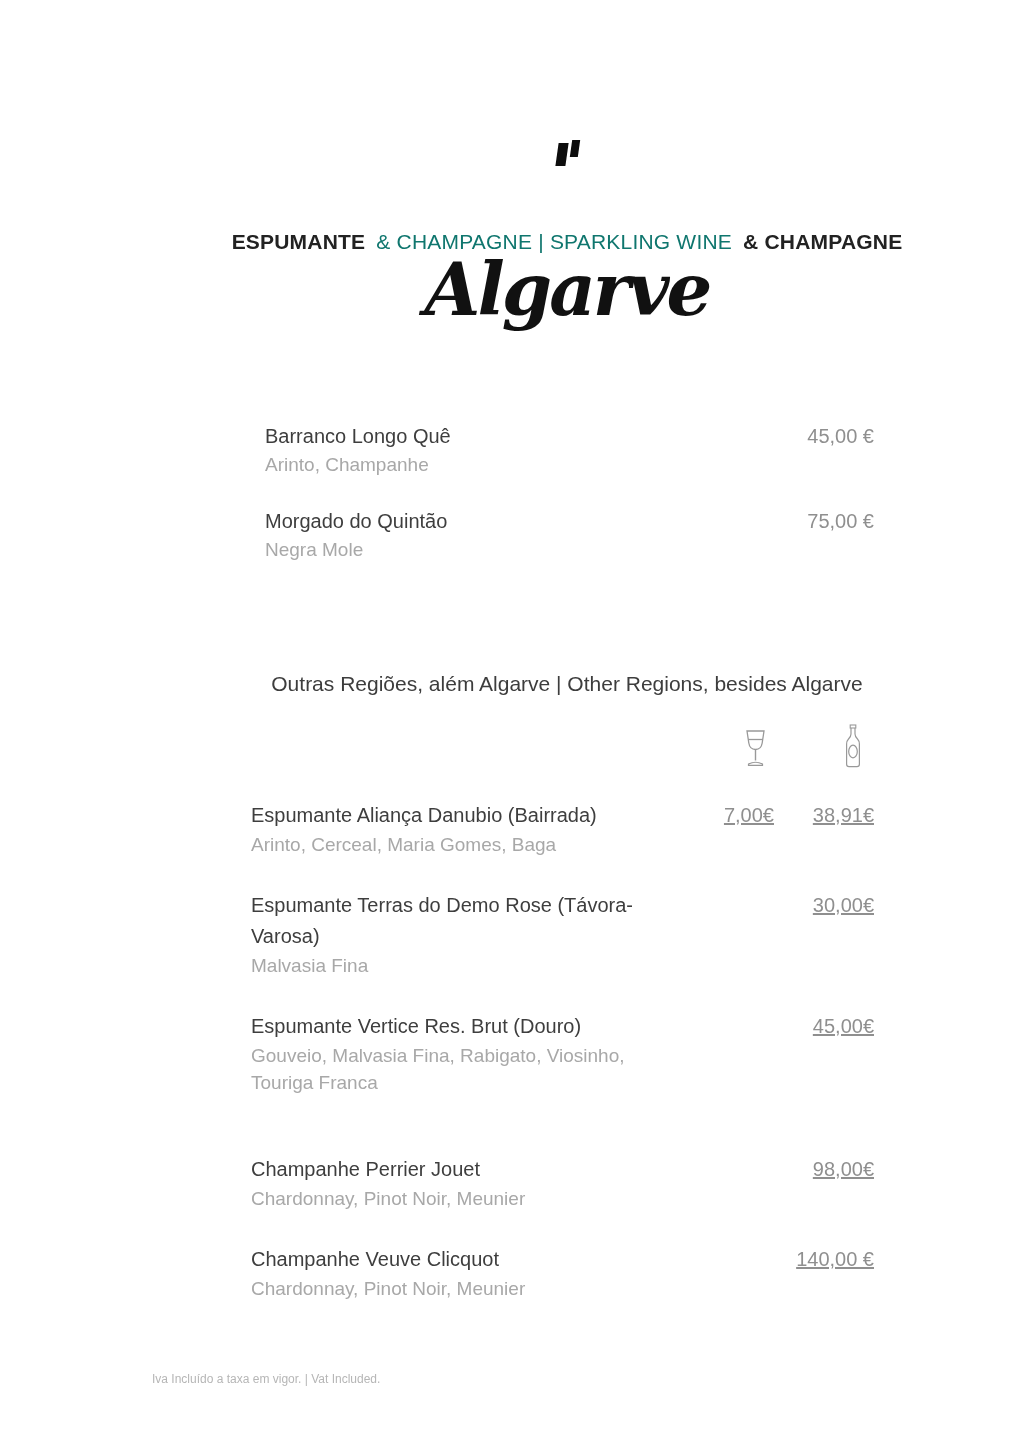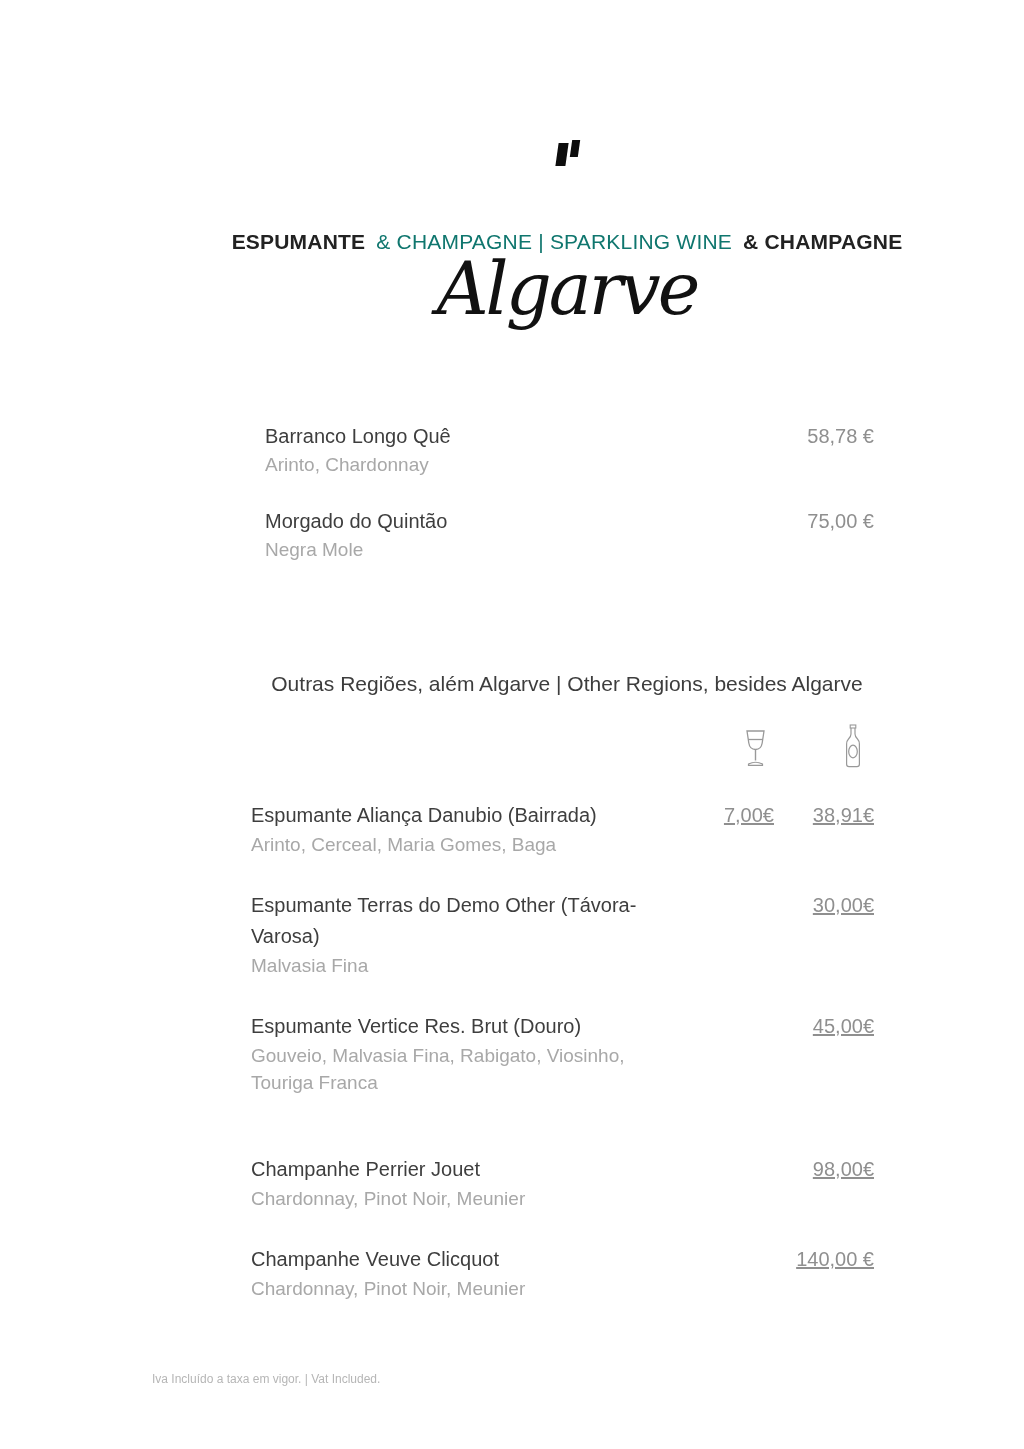--- a/index.html
+++ b/index.html
@@ -27,21 +27,21 @@
     white-space: nowrap;
   }
   .hdr-bold  { font-weight: 700; color: #222222; }
   .hdr-light { font-weight: 400; color: #0f766e; margin: 4px 5px; }
 
   
   .region-title {
     position: absolute; top: 250px; left: 152px; width: 830px;
     text-align: center;
     font-family: "DejaVu Serif", "Liberation Serif", serif;
-    font-style: italic; font-weight: 400;
+    font-style: italic; font-weight: 700;
     font-size: 72px; letter-spacing: -3px; color: #111111;
     line-height: 1.1;
   }
 
   
   .wine-name   { font-size: 20px; color: #3e3e3e; }
   .wine-grapes { font-size: 19px; color: #a8a8a8; line-height: 27px; }
   .price       { font-size: 20px; color: #8f8f8f; }
 
   .section-algarve { position: absolute; top: 422px; left: 265px; width: 609px; }
@@ -96,23 +96,23 @@
     <span class="hdr-light">&amp; CHAMPAGNE | SPARKLING WINE</span>
     <span class="hdr-bold">&amp; CHAMPAGNE</span>
   </div>
 
   <div class="region-title">Algarve</div>
 
   <div class="section-algarve">
     <div class="wine-item">
       <div class="wine-row">
         <div class="wine-name">Barranco Longo Quê</div>
-        <div class="price">58,78 €</div>
+        <div class="price">45,00 €</div>
       </div>
-      <div class="wine-grapes">Arinto, Chardonnay</div>
+      <div class="wine-grapes">Arinto, Champanhe</div>
     </div>
     <div class="wine-item">
       <div class="wine-row">
         <div class="wine-name">Morgado do Quintão</div>
         <div class="price">75,00 €</div>
       </div>
       <div class="wine-grapes">Negra Mole</div>
     </div>
   </div>
 
@@ -146,21 +146,21 @@
       <div class="wine-row">
         <div class="wine-name">Espumante Aliança Danubio (Bairrada)</div>
         <div class="price">7,00€</div>
         <div class="price">38,91€</div>
       </div>
       <div class="wine-grapes">Arinto, Cerceal, Maria Gomes, Baga</div>
     </div>
 
     <div class="wine-item">
       <div class="wine-row">
-        <div class="wine-name">Espumante Terras do Demo Other (Távora-Varosa)</div>
+        <div class="wine-name">Espumante Terras do Demo Rose (Távora-Varosa)</div>
         <div class="price"></div>
         <div class="price">30,00€</div>
       </div>
       <div class="wine-grapes">Malvasia Fina</div>
     </div>
 
     <div class="wine-item extra-gap">
       <div class="wine-row">
         <div class="wine-name">Espumante Vertice Res. Brut (Douro)</div>
         <div class="price"></div>

